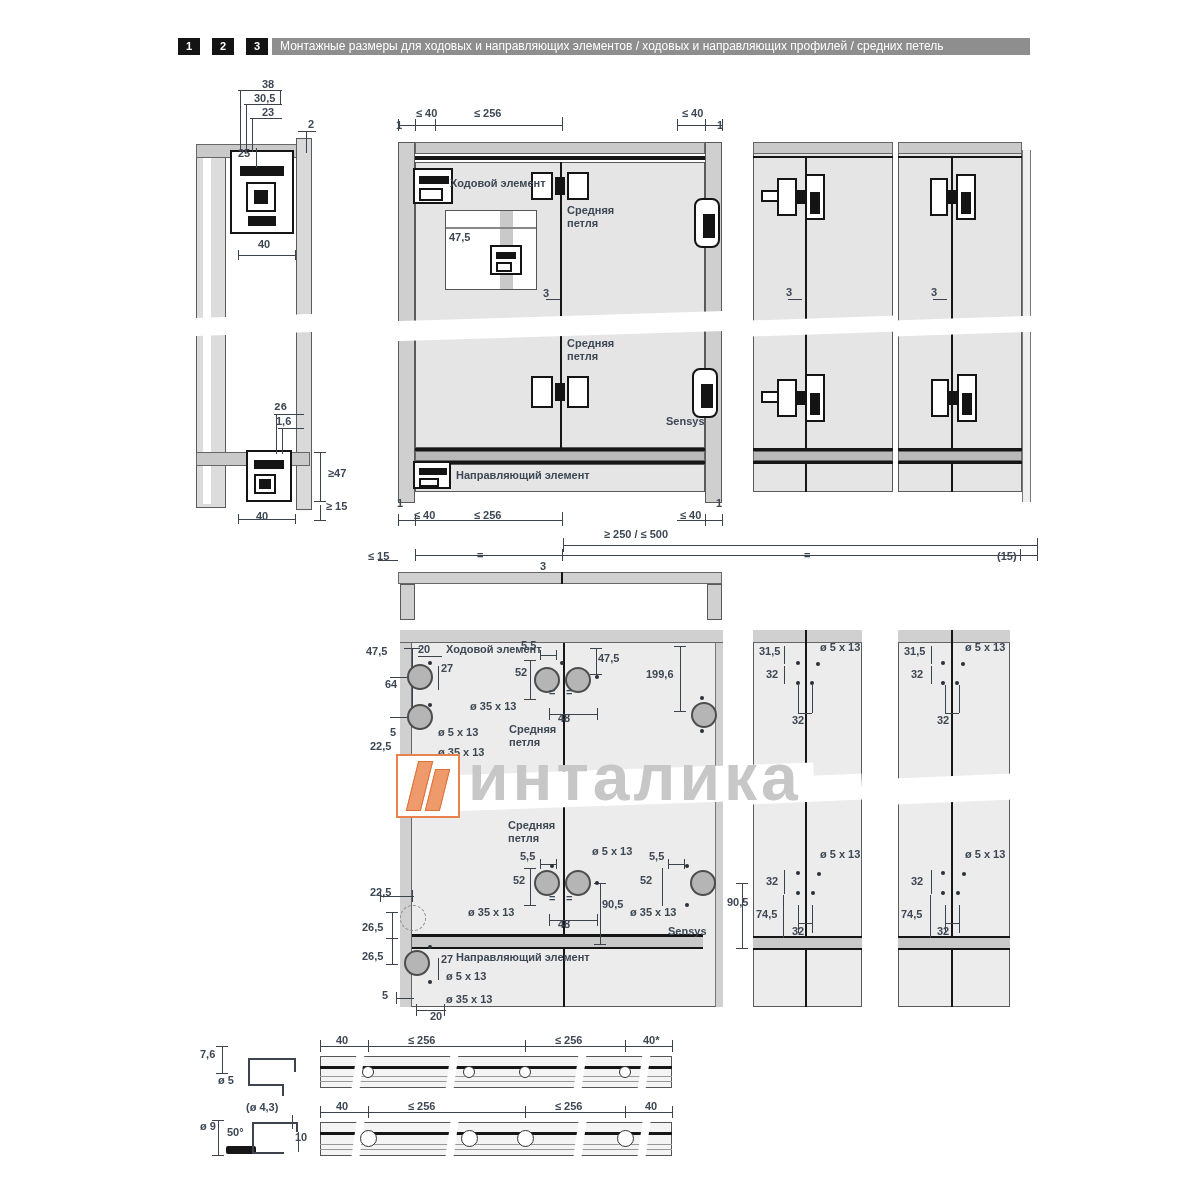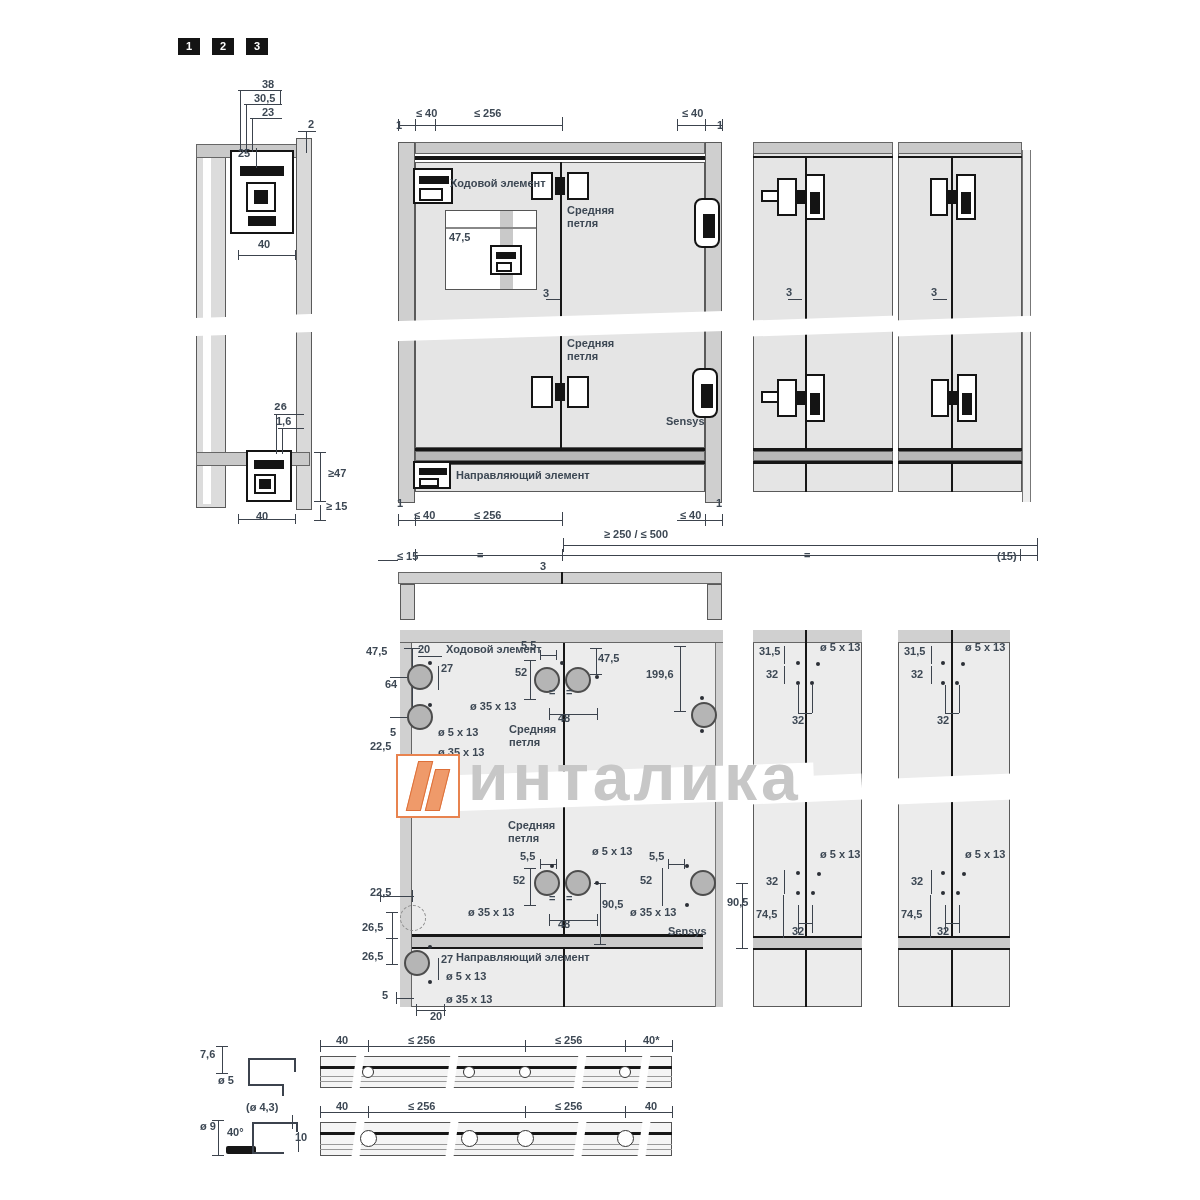--- a/index.html
+++ b/index.html
@@ -33,20 +33,21 @@
   .wm-bar{position:absolute;background:#ef9a6a;border:1px solid #dd6f38;transform:skewX(-14deg);}
 </style>
 </head>
 <body>
 
 <div id="canvas">
 
   <div class="hdr-tab" style="left:178px">1</div>
   <div class="hdr-tab" style="left:212px">2</div>
   <div class="hdr-tab" style="left:246px">3</div>
+  <div id="hdr-bar">Монтажные размеры для ходовых и направляющих элементов / ходовых и направляющих профилей / средних петель</div>
 
   <div class="panel" style="left:196px;top:144px;width:30px;height:364px;background:#dcdcdc"></div>
   <div class="ab" style="left:203px;top:148px;width:8px;height:356px;background:#fff"></div>
   <div class="band" style="left:196px;top:144px;width:114px;height:14px"></div>
   <div class="panel" style="left:296px;top:138px;width:16px;height:372px;background:#d9d9d9"></div>
   <div class="band" style="left:196px;top:452px;width:114px;height:14px"></div>
   <div class="hw" style="left:230px;top:150px;width:64px;height:84px">
     <div class="b" style="left:8px;top:14px;width:44px;height:10px"></div>
     <div class="w" style="left:14px;top:30px;width:30px;height:30px"></div>
     <div class="b" style="left:22px;top:38px;width:14px;height:14px"></div>
@@ -441,21 +442,21 @@
       <span class="a" style="left: 666px; top: 415px;">Sensys</span>
       <span class="a" style="left: 456px; top: 469px;">Направляющий элемент</span>
       <span class="a" style="left: 397px; top: 497px;">1</span>
       <span class="a" style="left: 414px; top: 509px;">≤ 40</span>
       <span class="a" style="left: 474px; top: 509px;">≤ 256</span>
       <span class="a" style="left: 716px; top: 497px;">1</span>
       <span class="a" style="left: 680px; top: 509px;">≤ 40</span>
       <span class="a" style="left: 604px; top: 528px;">≥ 250 / ≤ 500</span>
       <span class="a" style="left: 786px; top: 286px;">3</span>
       <span class="a" style="left: 931px; top: 286px;">3</span>
-      <span class="a" style="left: 368px; top: 550px; margin-left: 29px;">≤ 15</span>
+      <span class="a" style="left: 368px; top: 550px;">≤ 15</span>
       <span class="a" style="left: 477px; top: 549px;">=</span>
       <span class="a" style="left: 540px; top: 560px;">3</span>
       <span class="a" style="left: 804px; top: 549px;">=</span>
       <span class="a" style="left: 997px; top: 550px;">(15)</span>
       <span class="a" style="left: 366px; top: 645px;">47,5</span>
       <span class="a" style="left: 418px; top: 643px;">20</span>
       <span class="a" style="left: 446px; top: 643px;">Ходовой элемент</span>
       <span class="a" style="left: 521px; top: 639px;">5,5</span>
       <span class="a" style="left: 441px; top: 662px;">27</span>
       <span class="a" style="left: 515px; top: 666px;">52</span>
@@ -513,20 +514,20 @@
       <span class="a" style="left: 446px; top: 993px;">ø 35 x 13</span>
       <span class="a" style="left: 430px; top: 1010px;">20</span>
       <span class="a" style="left: 200px; top: 1048px;">7,6</span>
       <span class="a" style="left: 218px; top: 1074px;">ø 5</span>
       <span class="a" style="left: 336px; top: 1034px;">40</span>
       <span class="a" style="left: 408px; top: 1034px;">≤ 256</span>
       <span class="a" style="left: 555px; top: 1034px;">≤ 256</span>
       <span class="a" style="left: 643px; top: 1034px;">40*</span>
       <span class="a" style="left: 246px; top: 1101px;">(ø 4,3)</span>
       <span class="a" style="left: 200px; top: 1120px;">ø 9</span>
-      <span class="a" style="left: 227px; top: 1126px;">40°</span>
+      <span class="a" style="left: 227px; top: 1126px;">50°</span>
       <span class="a" style="left: 295px; top: 1131px;">10</span>
       <span class="a" style="left: 336px; top: 1100px;">40</span>
       <span class="a" style="left: 408px; top: 1100px;">≤ 256</span>
       <span class="a" style="left: 555px; top: 1100px;">≤ 256</span>
       <span class="a" style="left: 645px; top: 1100px;">40</span>
     </div>
 </div>
 
 </body></html>

